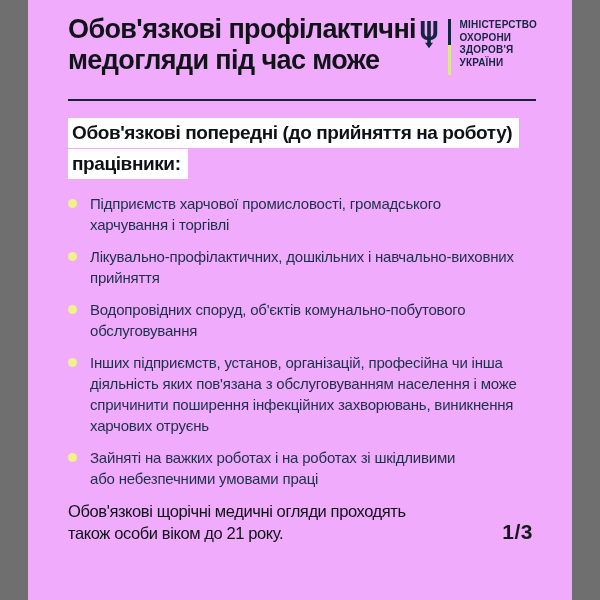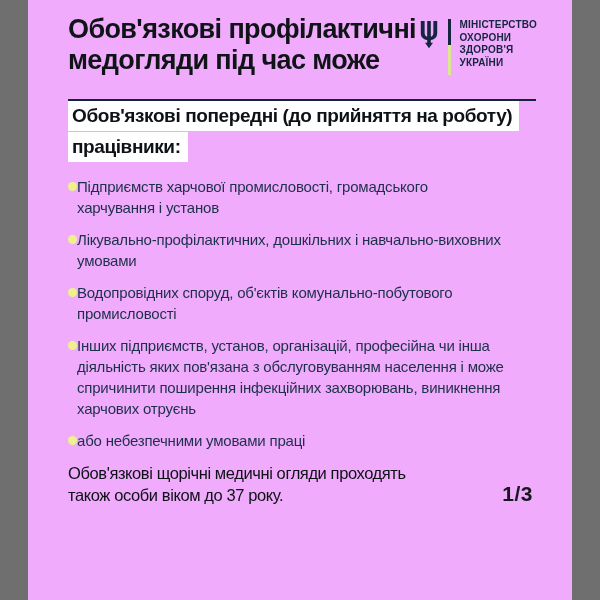--- a/index.html
+++ b/index.html
@@ -23,31 +23,31 @@
   .logo .trident{flex:none;margin-top:1px;}
   .logo .bar{width:3px;height:56px;flex:none;
     background:linear-gradient(#15253f 0 46%, #dde792 46% 100%);}
   .logo-text{
     font-size:10px;font-weight:700;color:#15253f;
     line-height:12.5px;letter-spacing:0.2px;white-space:nowrap;
   }
   
   .rule{height:2px;background:#13233d;margin-top:23px;margin-right:1px;}
   
-  .subtitle{}
+  .subtitle{margin-top:17px;}
   .subtitle .row{line-height:0;}
   .hl{
     display:inline-block;background:#ffffff;
     font-size:19px;font-weight:700;color:#0e1116;
     line-height:22px;letter-spacing:-0.4px;
     padding:4px 7px 4px 4px;margin-bottom:1px;
   }
   
   .bullets{list-style:none;margin:13px 0 0 0;padding:0;}
-  .bullets li{display:flex;gap:0;margin-bottom:11px;}
+  .bullets li{display:flex;gap:13px;margin-bottom:11px;}
   .dot{width:9px;height:9px;border-radius:50%;background:#eef18c;margin-top:6px;flex:none;}
   .btext{font-size:15px;color:#1d3049;line-height:21px;letter-spacing:-0.2px;}
   
   .footer{display:flex;justify-content:space-between;align-items:flex-end;margin-top:7px;padding-right:4px;}
   .note{font-weight:400;font-size:16.5px;line-height:22px;color:#0e1116;letter-spacing:-0.4px;}
   .page{font-weight:700;font-size:21px;color:#15181c;letter-spacing:0.5px;}
 </style>
 </head>
 <body>
 
@@ -79,55 +79,56 @@
   <div class="subtitle">
     <div class="row"><span class="hl">Обов'язкові попередні (до прийняття на роботу)</span></div>
     <div class="row"><span class="hl">працівники:</span></div>
   </div>
 
   <ul class="bullets" id="bullet-list">
       <li>
         <span class="dot"></span>
         <div class="btext">
           <div>Підприємств харчової промисловості, громадського</div>
-          <div>харчування і установ</div>
+          <div>харчування і торгівлі</div>
         </div>
       </li>
       <li>
         <span class="dot"></span>
         <div class="btext">
           <div>Лікувально-профілактичних, дошкільних і навчально-виховних</div>
-          <div>умовами</div>
+          <div>прийняття</div>
         </div>
       </li>
       <li>
         <span class="dot"></span>
         <div class="btext">
           <div>Водопровідних споруд, об'єктів комунально-побутового</div>
-          <div>промисловості</div>
+          <div>обслуговування</div>
         </div>
       </li>
       <li>
         <span class="dot"></span>
         <div class="btext">
           <div>Інших підприємств, установ, організацій, професійна чи інша</div>
           <div>діяльність яких пов'язана з обслуговуванням населення і може</div>
           <div>спричинити поширення інфекційних захворювань, виникнення</div>
           <div>харчових отруєнь</div>
         </div>
       </li>
       <li>
         <span class="dot"></span>
         <div class="btext">
+          <div>Зайняті на важких роботах і на роботах зі шкідливими</div>
           <div>або небезпечними умовами праці</div>
         </div>
       </li>
     </ul>
 
   <div class="footer">
     <div class="note">
       <div>Обов'язкові щорічні медичні огляди проходять</div>
-      <div>також особи віком до 37 року.</div>
+      <div>також особи віком до 21 року.</div>
     </div>
     <div class="page">1/3</div>
   </div>
 
 </div>
 
 </body></html>

